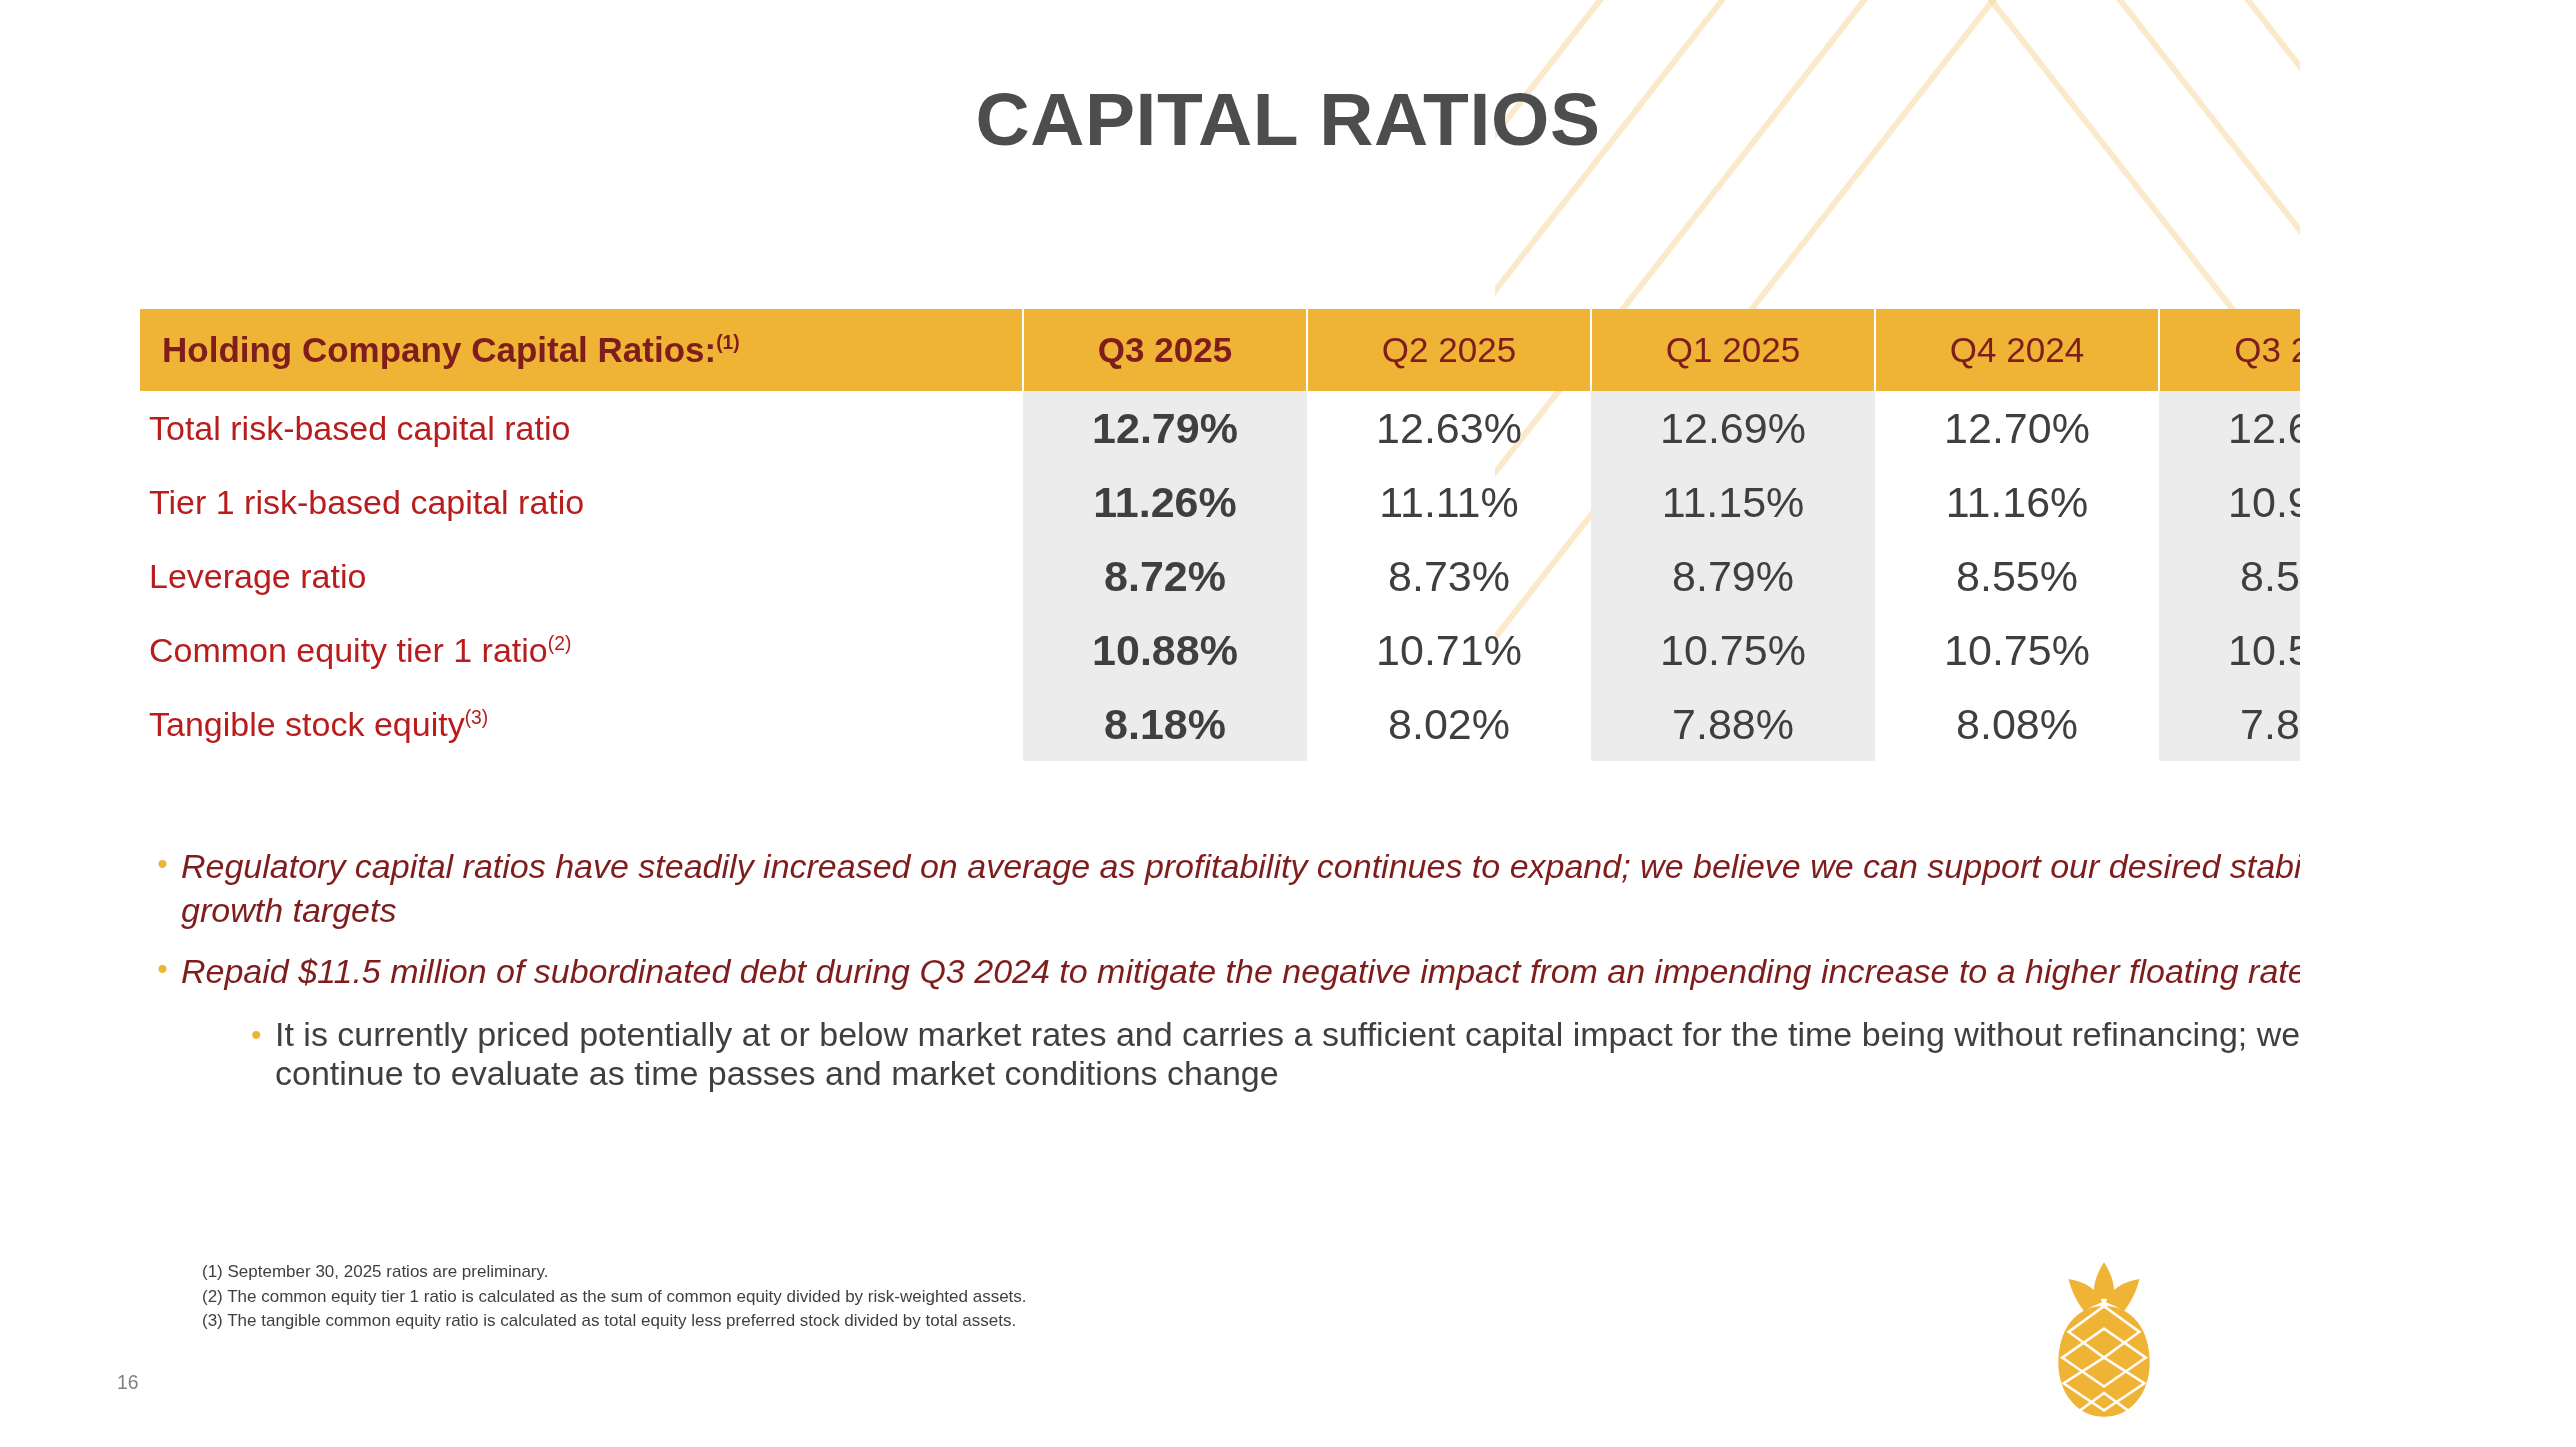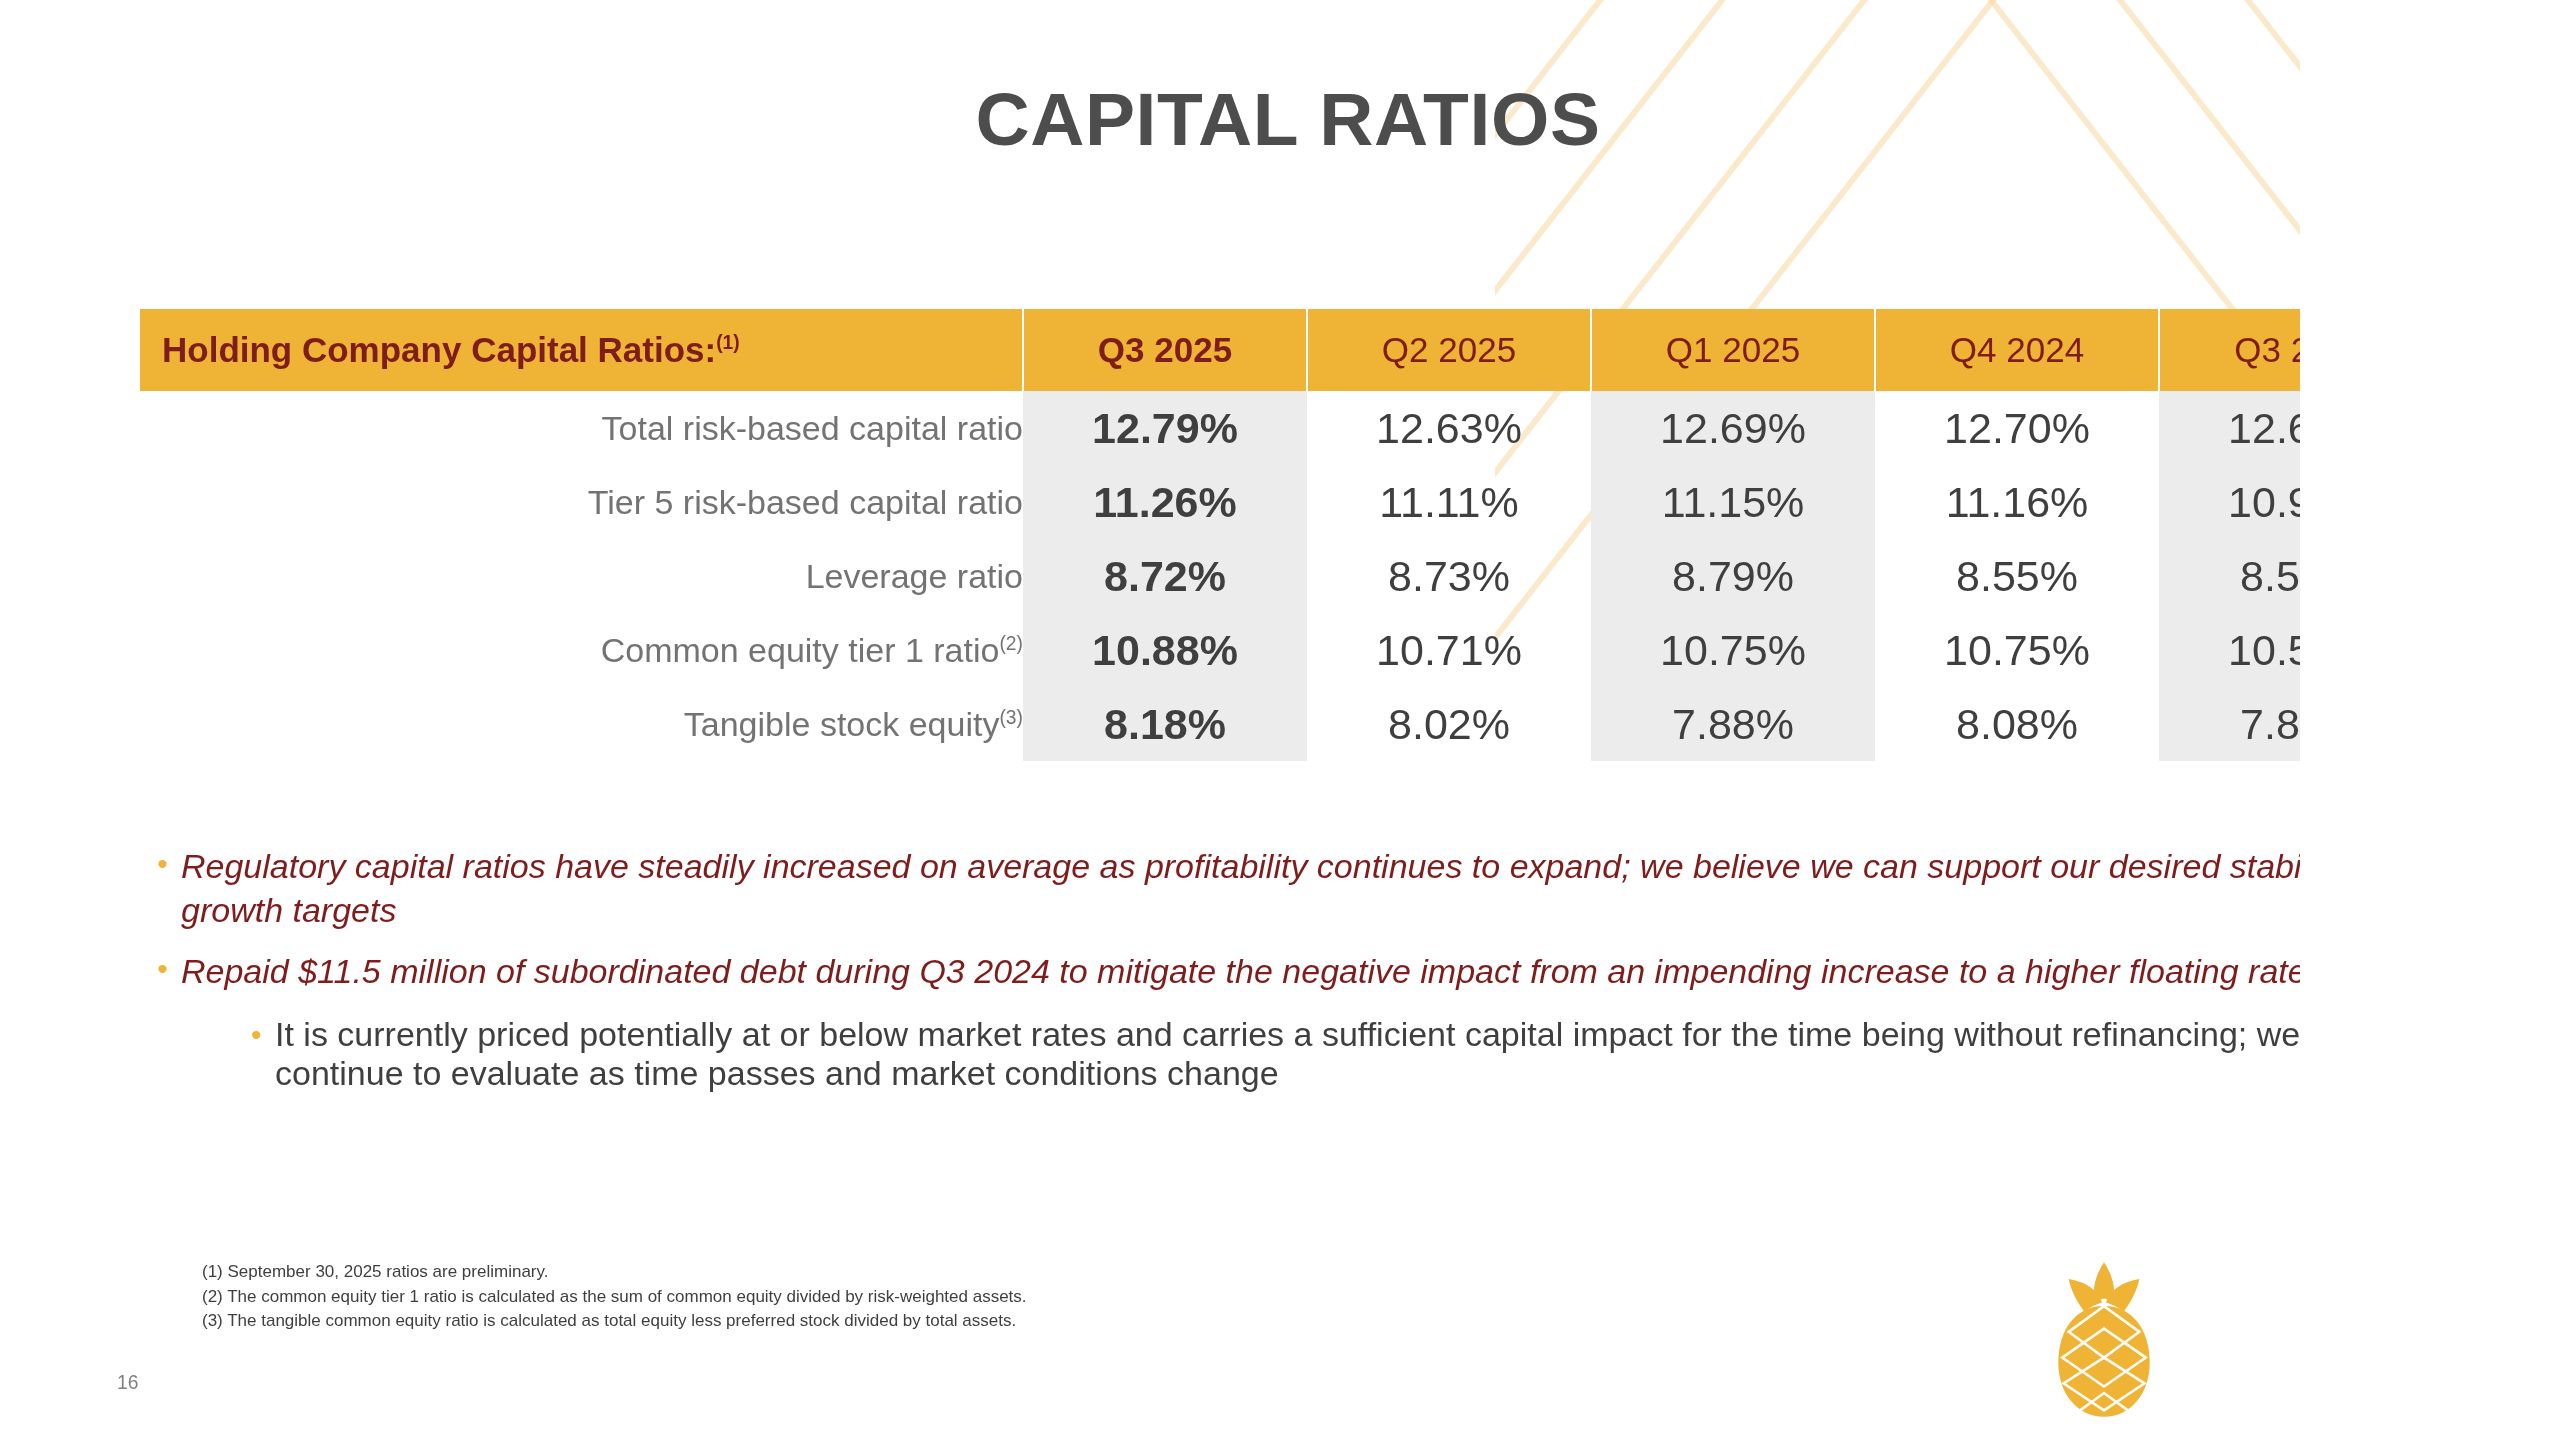--- a/index.html
+++ b/index.html
@@ -84,24 +84,24 @@
   table.capital thead th:last-child { border-right: none; }
 
   table.capital tbody td {
     height: 74px;
     font-size: 43px;
     color: #3f3f3f;
     text-align: center;
     vertical-align: middle;
   }
   table.capital tbody td.label {
-    text-align: right;
+    text-align: left;
     padding-left: 9px;
     font-size: 34px;
-    color: #737373;
+    color: #b91c1c;
   }
   table.capital tbody td.label sup { font-size: 19.3px; vertical-align: super; }
   table.capital tbody td.shade { background: #ececec; }
   table.capital tbody td.bold { font-weight: bold; }
 
   
   .bullets {
     position: absolute;
     top: 844px;
     left: 153px;
@@ -215,21 +215,21 @@
       <tbody>
         <tr>
           <td class="label"><span>Total risk-based capital ratio</span><sup></sup></td>
           <td class="shade bold">12.79%</td>
           <td>12.63%</td>
           <td class="shade">12.69%</td>
           <td>12.70%</td>
           <td class="shade">12.61%</td>
         </tr>
         <tr>
-          <td class="label"><span>Tier 5 risk-based capital ratio</span><sup></sup></td>
+          <td class="label"><span>Tier 1 risk-based capital ratio</span><sup></sup></td>
           <td class="shade bold">11.26%</td>
           <td>11.11%</td>
           <td class="shade">11.15%</td>
           <td>11.16%</td>
           <td class="shade">10.99%</td>
         </tr>
         <tr>
           <td class="label"><span>Leverage ratio</span><sup></sup></td>
           <td class="shade bold">8.72%</td>
           <td>8.73%</td>

